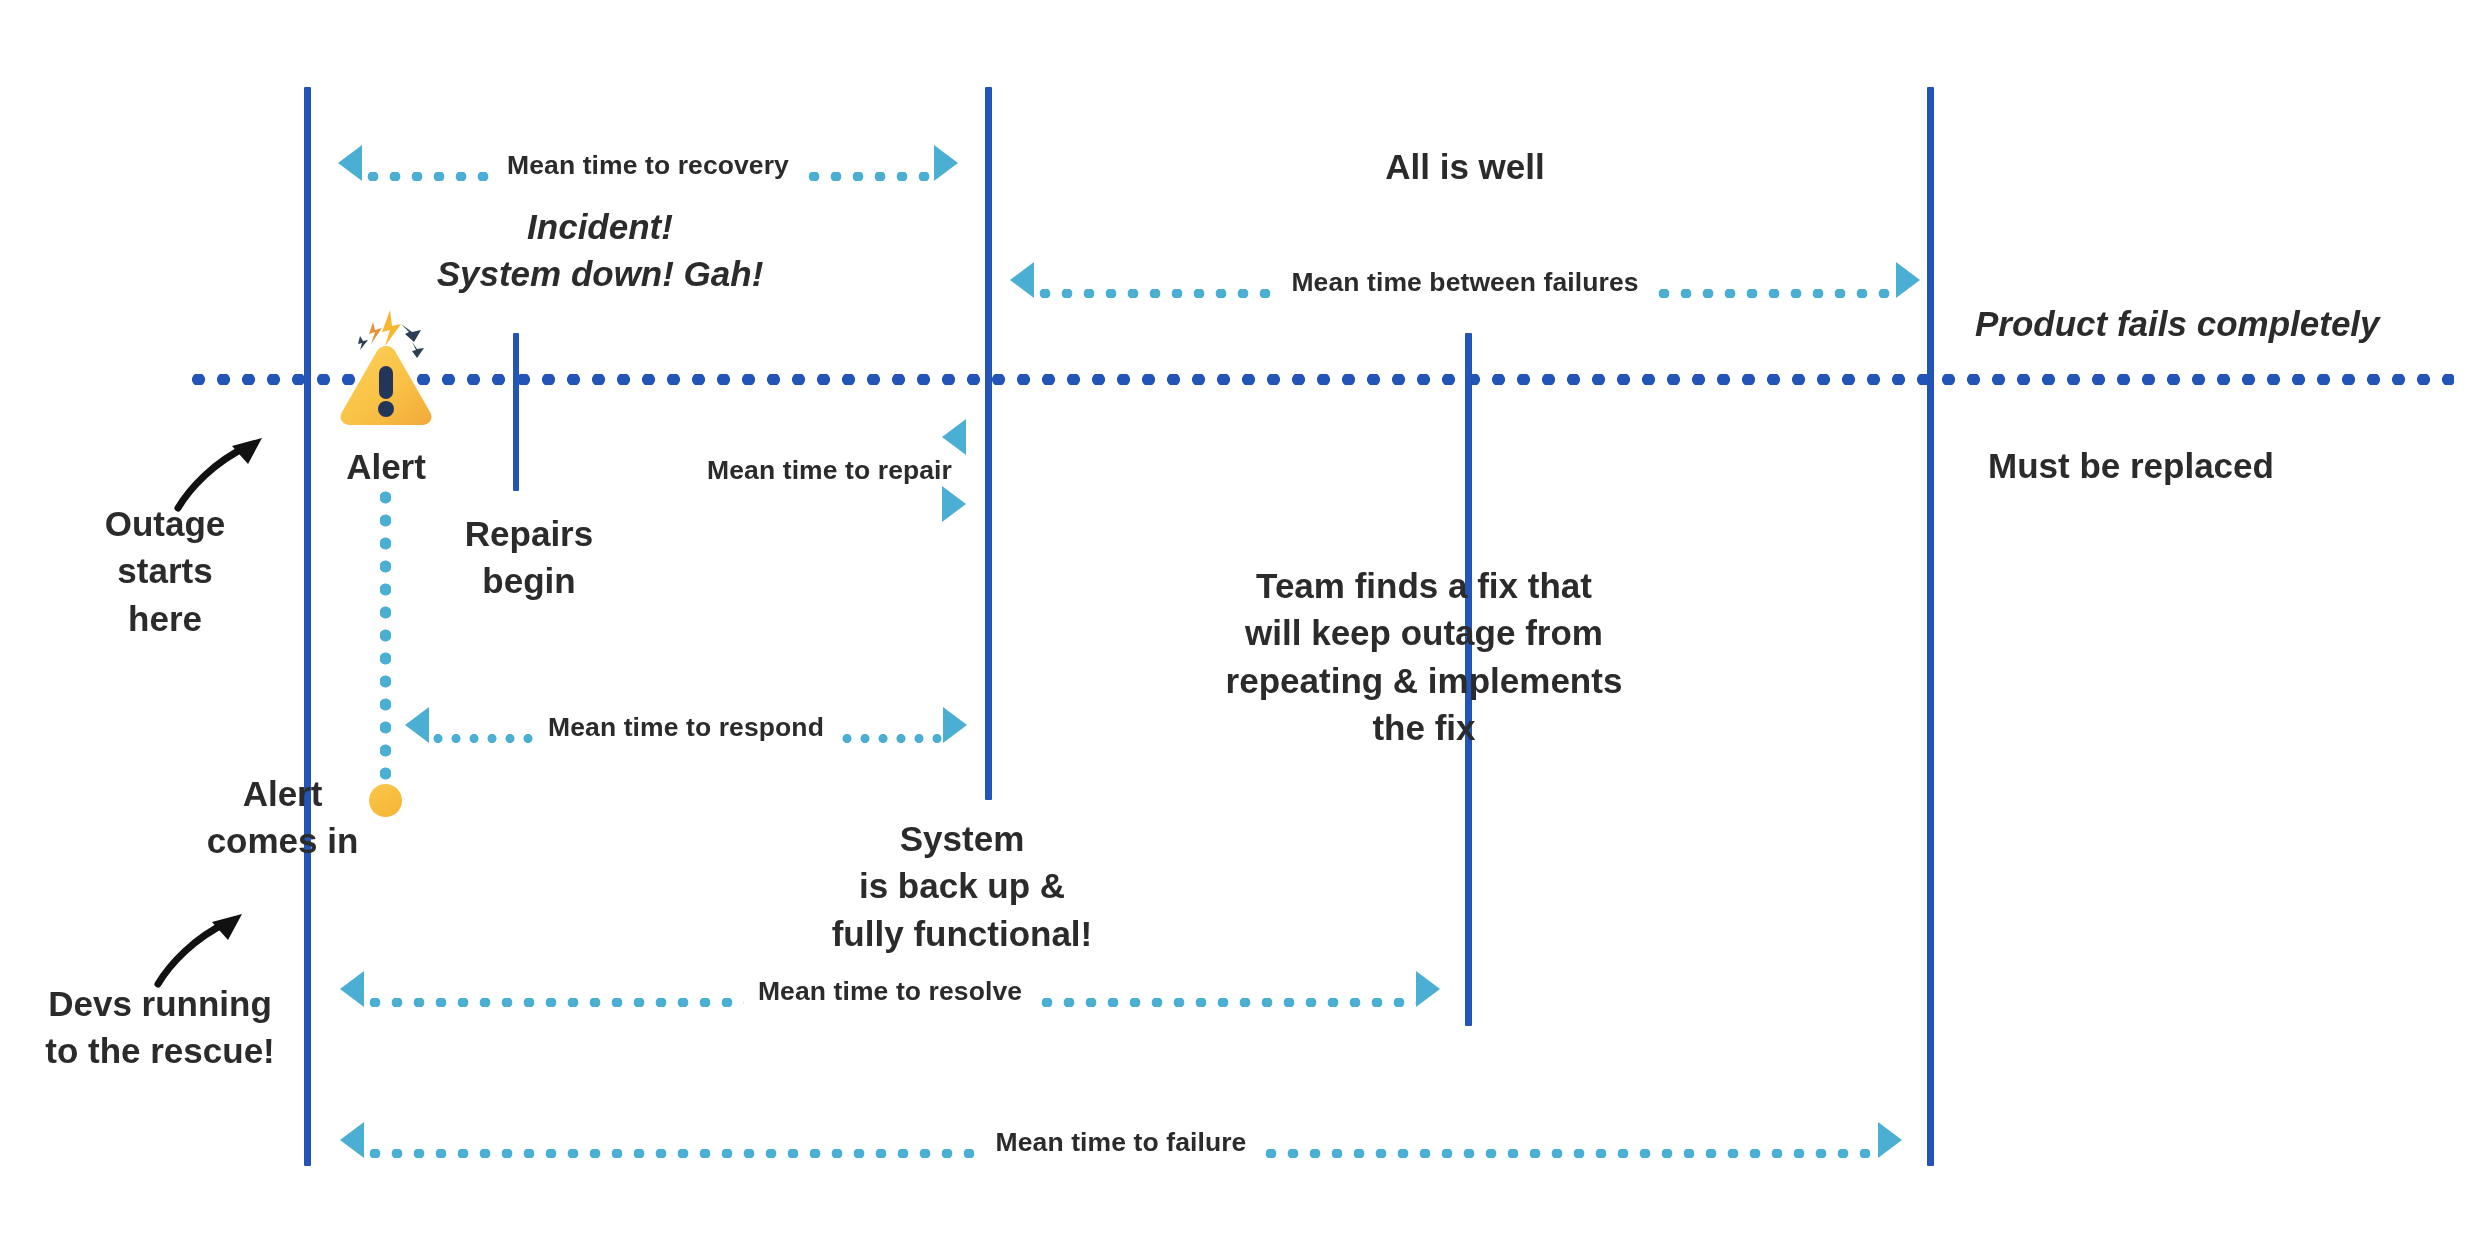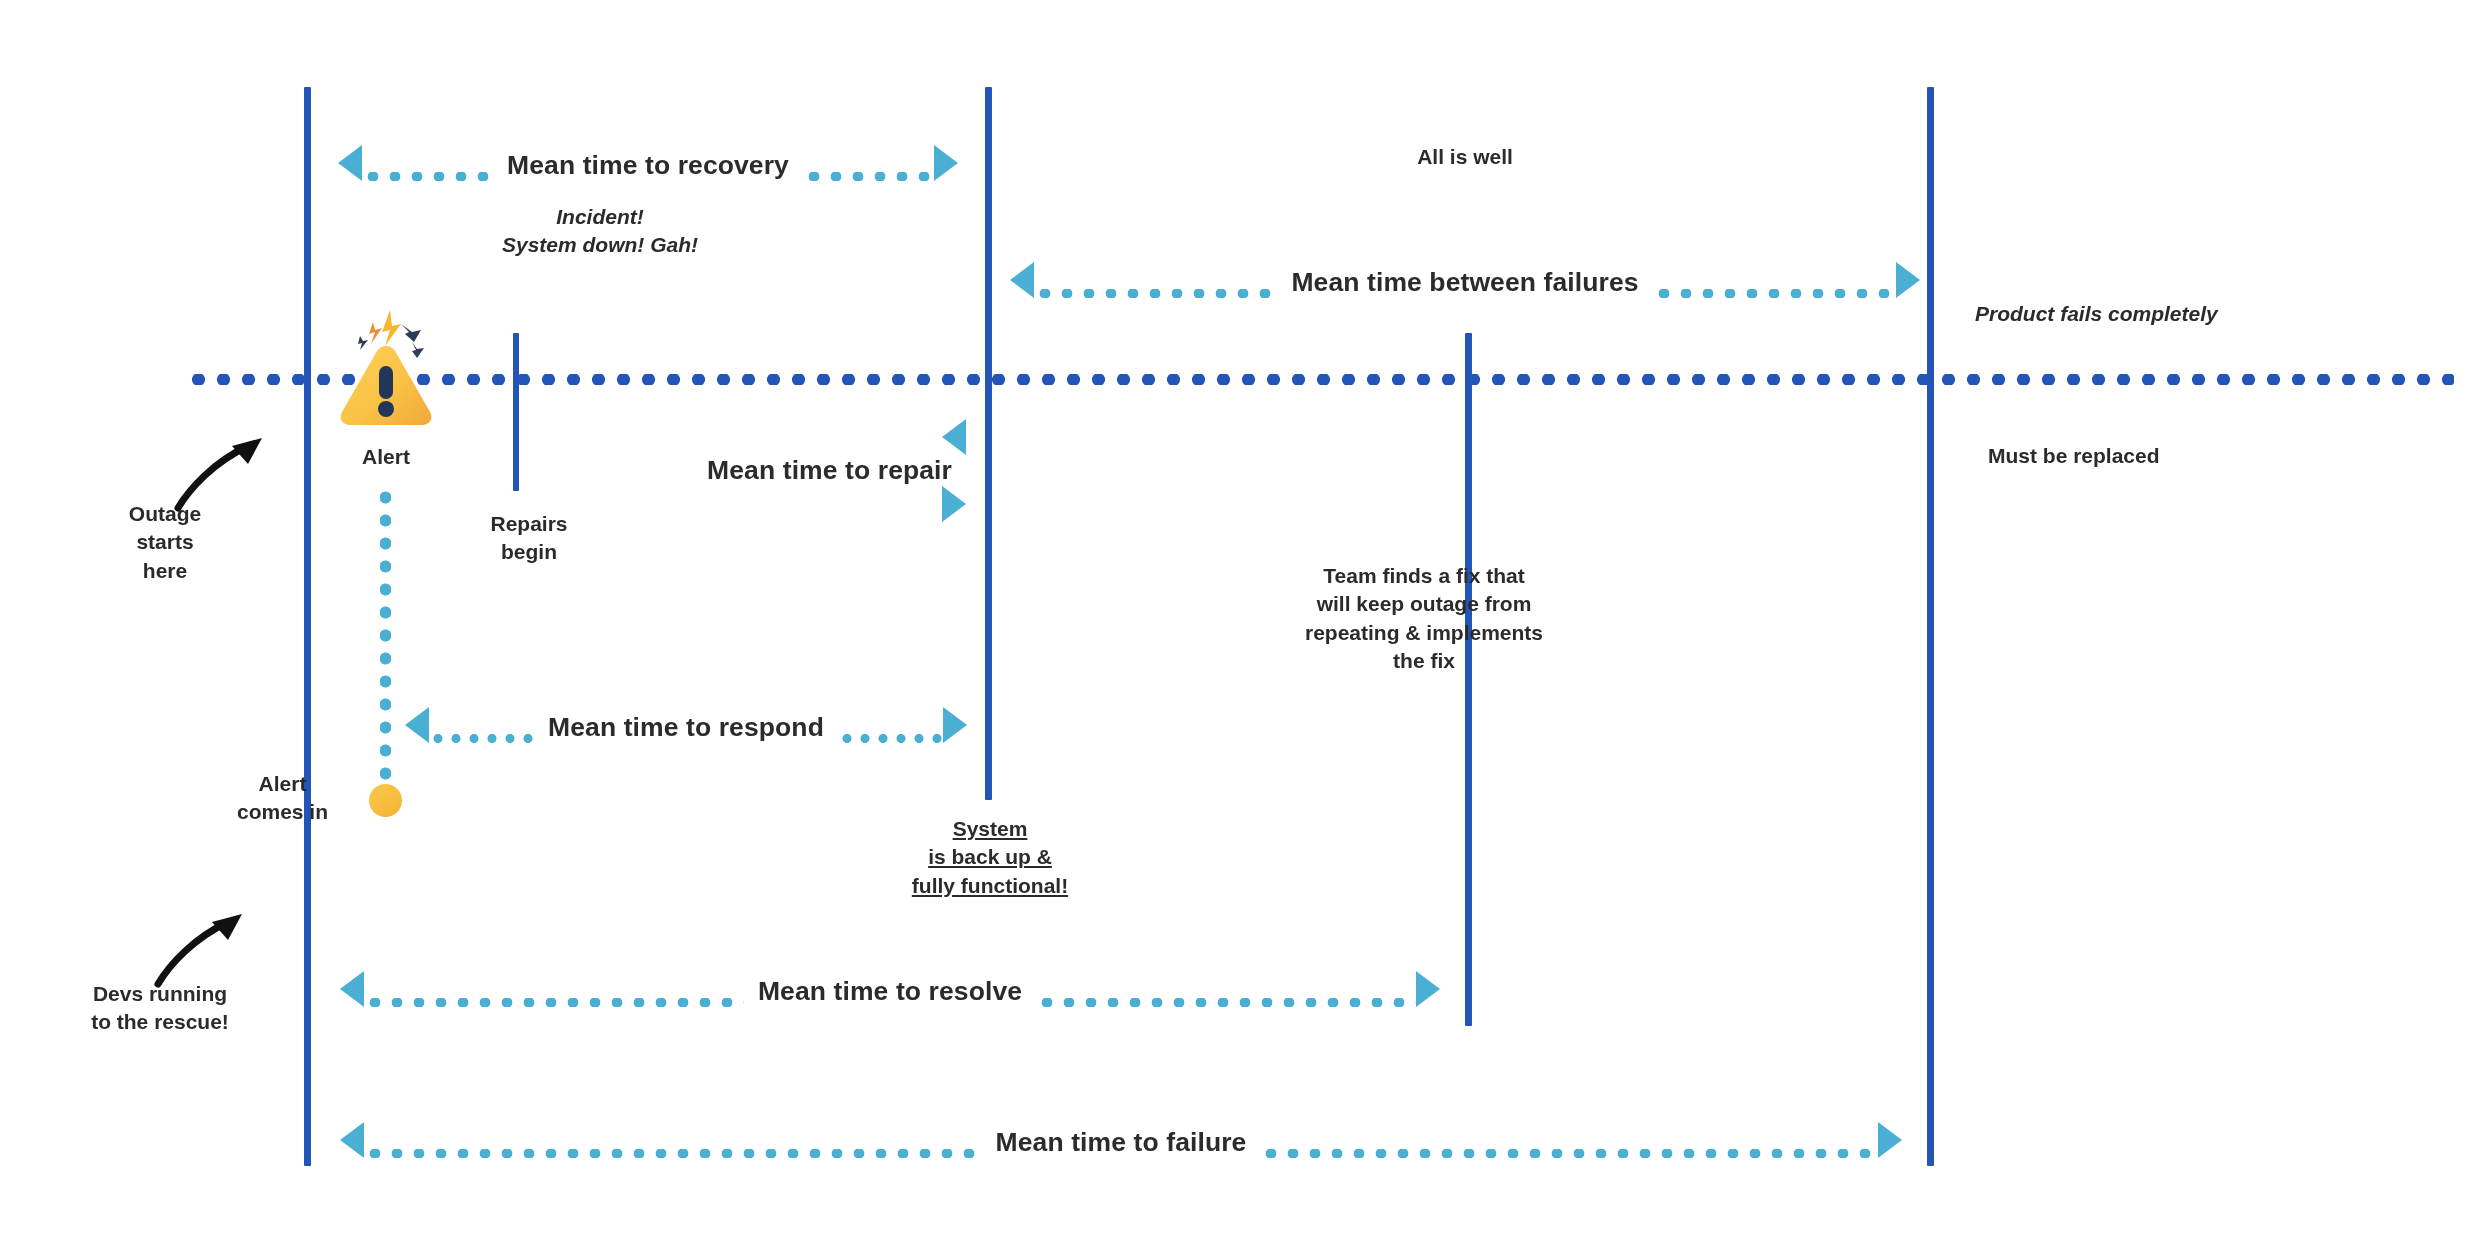--- a/index.html
+++ b/index.html
@@ -73,21 +73,21 @@
     border-top: 18px solid transparent;
     border-bottom: 18px solid transparent;
   }
   .arrow-l { border-right: 24px solid #4BAFD4; }
   .arrow-r { border-left: 24px solid #4BAFD4; }
 
   
   .note {
     position: absolute;
     color: #2B2B2B;
-    font-size: 21px;
+    font-size: 35px;
     font-weight: bold;
     line-height: 1.35;
     text-align: center;
     white-space: pre-line;
   }
 
   
   .vdots {
     position: absolute;
     width: 11px;
@@ -218,21 +218,21 @@
     <span class="arrow-l"></span>
     <span class="dots tight"></span>
     <span class="caption">Mean time to respond</span>
     <span class="dots tight"></span>
     <span class="arrow-r"></span>
   </div>
 
   <div class="note" style="left:190px; top:770px; width:185px;">Alert
 comes in</div>
 
-  <div class="note" style="left:800px; top:815px; width:380px;text-decoration:underline;">System
+  <div class="note" style="left:772px; top:815px; width:380px;">System
 is back up &amp;
 fully functional!</div>
 
   <div class="curve-arrow" style="left:150px; top:900px;">
     <svg width="110" height="90" viewBox="0 0 110 90" xmlns="http://www.w3.org/2000/svg">
       <path d="M8 84 C20 64 44 38 78 22" stroke="#111111" stroke-width="7" fill="none" stroke-linecap="round"></path>
       <path d="M92 14 L62 22 L78 40 Z" fill="#111111"></path>
     </svg>
   </div>
   <div class="note" style="left:20px; top:980px; width:280px;">Devs running

